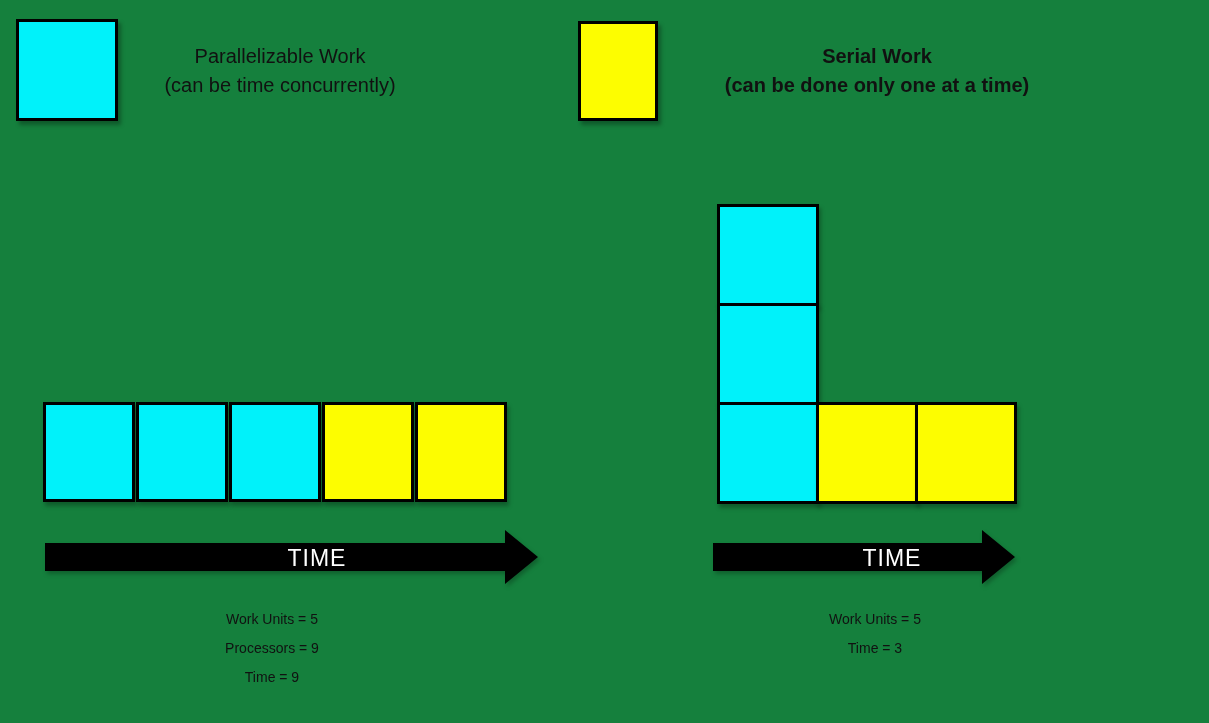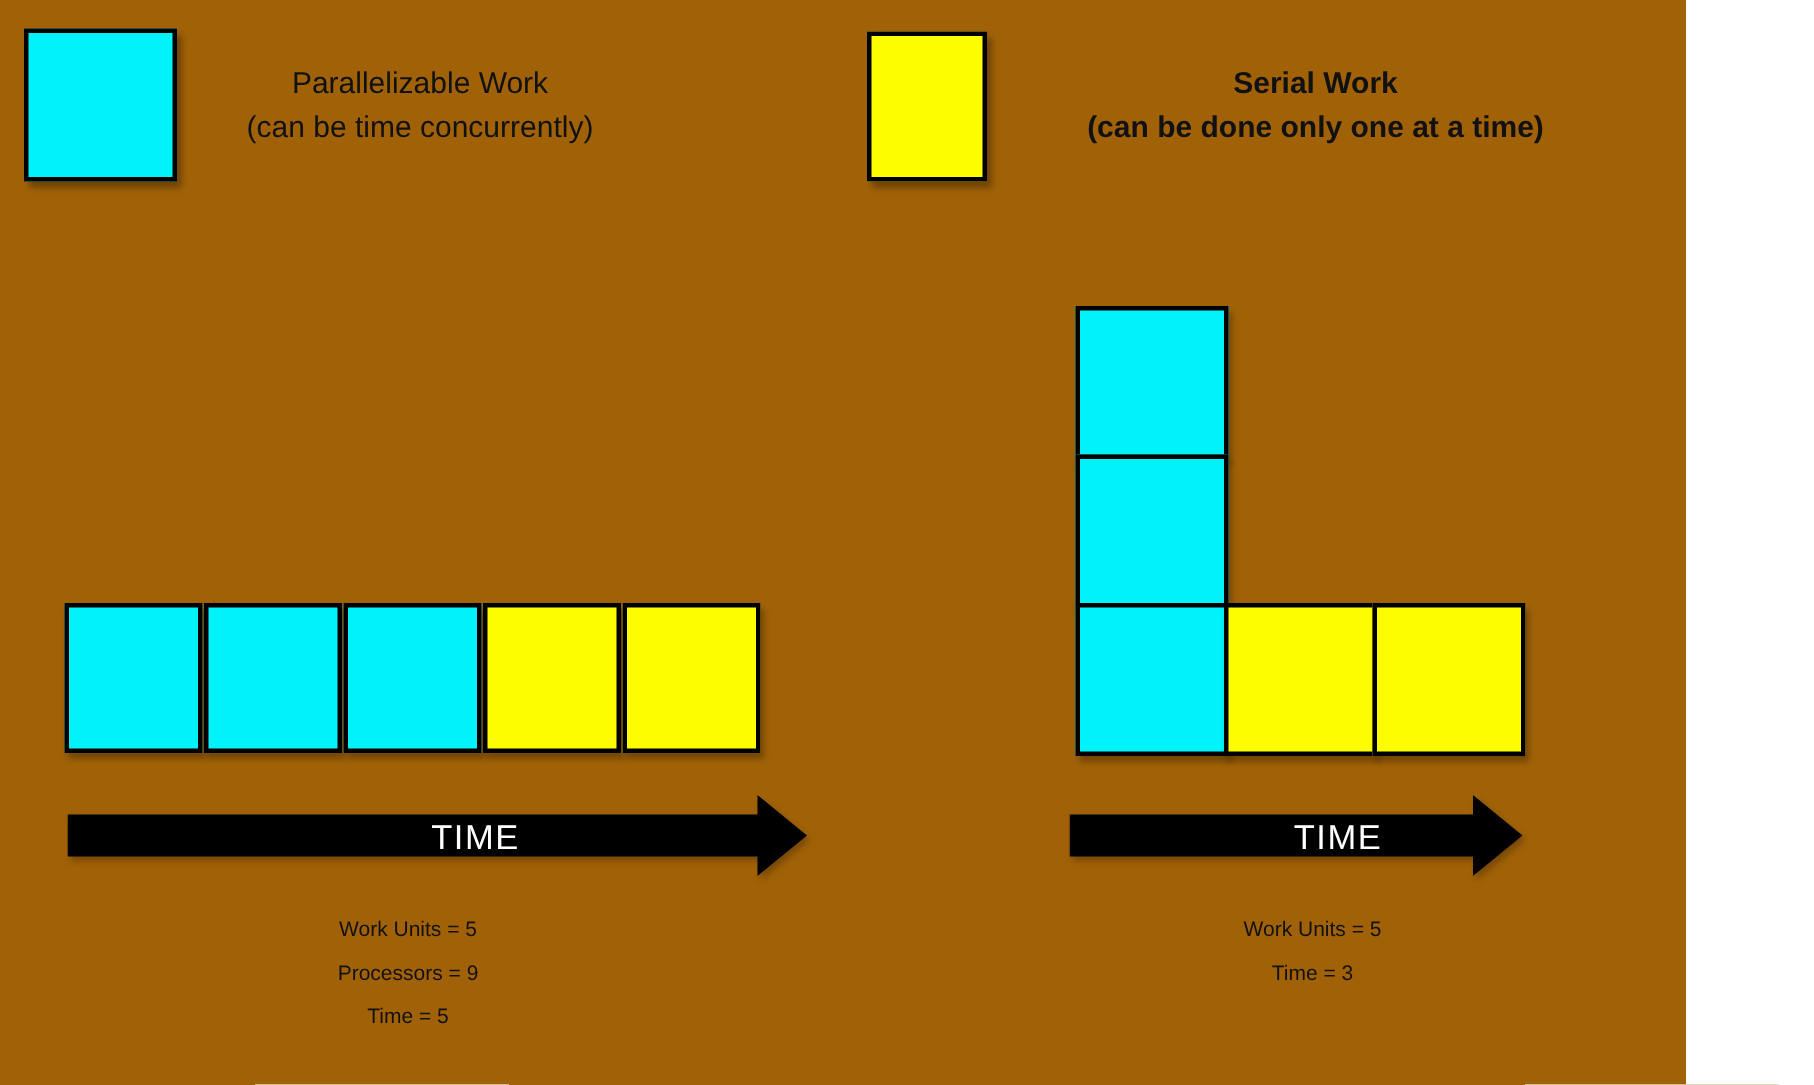--- a/index.html
+++ b/index.html
@@ -1,20 +1,20 @@
 <!DOCTYPE html>
 <html><head>
 <meta charset="utf-8">
 <style>
   html, body { margin: 0; padding: 0; background: #ffffff; }
   .canvas {
     position: relative;
-    width: 1124px;
+    width: 1209px;
     height: 723px;
-    background: #a16207;
+    background: #15803d;
     font-family: "Liberation Sans", sans-serif;
     color: #111111;
     overflow: hidden;
   }
 
   
   .swatch {
     position: absolute;
     border: 3px solid #000000;
     box-shadow: 3px 4px 4px rgba(0,0,0,0.30);
@@ -128,21 +128,21 @@
   <div class="arrow-svg" id="arrow-left">
     <svg width="494" height="58" viewBox="0 0 494 58" xmlns="http://www.w3.org/2000/svg">
       <polygon class="arrow-shape" points="0,15 460,15 460,2 493,29 460,56 460,43 0,43"></polygon>
     </svg>
   </div>
   <div class="time-label" id="time-label-left">TIME</div>
 
   <div class="stats" id="stats-left">
     <div>Work Units = 5</div>
     <div>Processors = 9</div>
-    <div>Time = 5</div>
+    <div>Time = 9</div>
   </div>
 
   <div class="col-stack">
       <div class="cellR" style="background: rgb(0, 242, 250);"></div>
       <div class="cellR" style="background: rgb(0, 242, 250);"></div>
       <div class="cellR" style="background: rgb(0, 242, 250);"></div>
     </div>
   <div class="row-ext">
       <div class="cellR" style="background: rgb(253, 253, 0);"></div>
       <div class="cellR" style="background: rgb(253, 253, 0);"></div>

